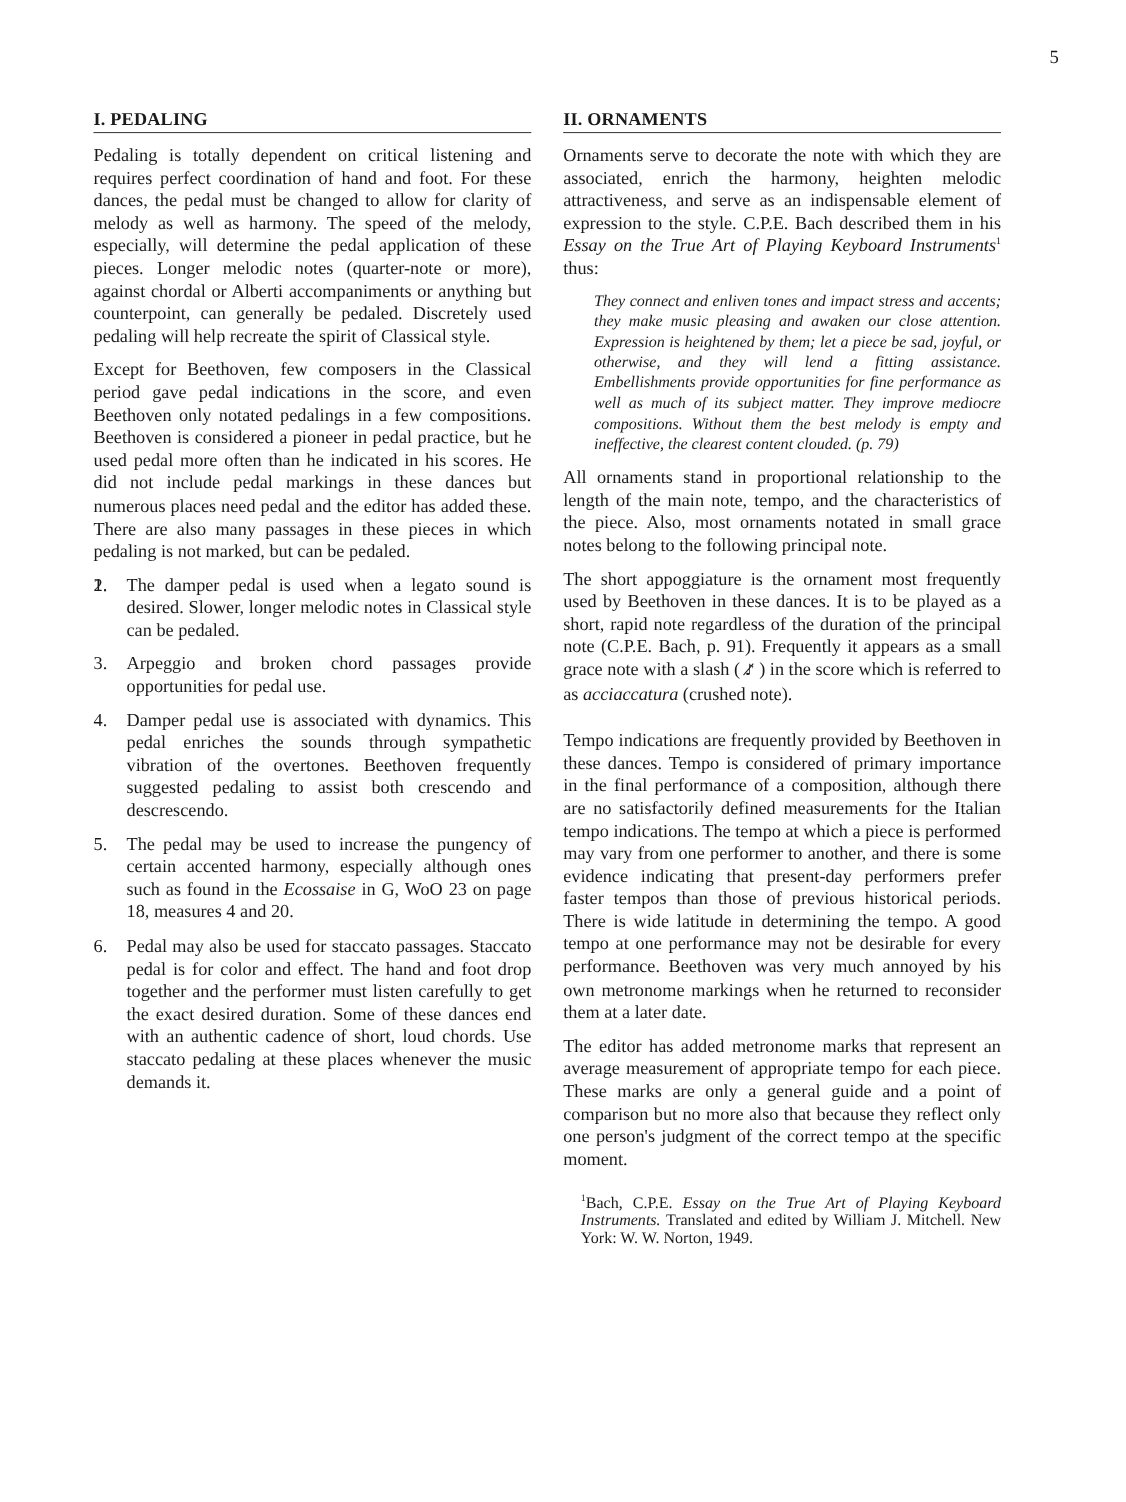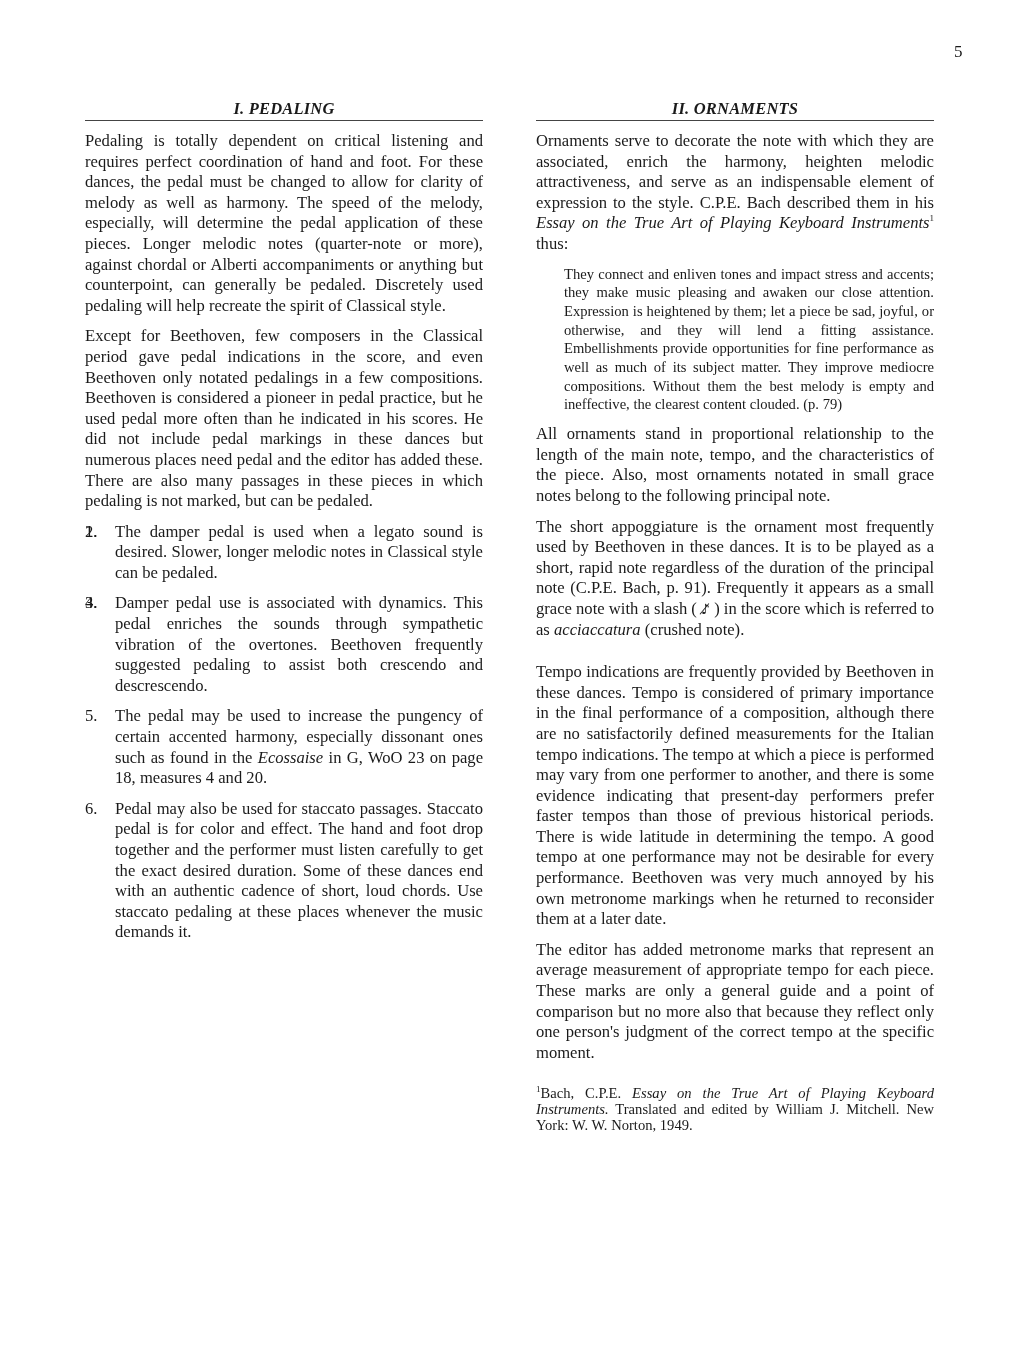--- a/index.html
+++ b/index.html
@@ -9,55 +9,56 @@
     color: #1a1a1a;
   }
   .page-number {
     position: absolute; left: 954px; top: 42px;
     font-size: 17px;
   }
   .col {
     position: absolute; top: 100px;
   }
   .col-left { left: 85px; width: 398px; }
-  .col-right { left: 536px; width: 398px; }
+  .col-right { left: 512px; width: 398px; }
   .heading {
-    font-style: italic; font-weight: bold;
+    font-weight: bold;
     font-size: 16.5px; letter-spacing: 0.2px;
     border-bottom: 1.5px solid #444;
     padding-bottom: 2px; margin: 0 0 10px 0;
     line-height: 18px;
-    text-align: center;
   }
   p {
     margin: 0 0 10px 0;
     font-size: 16.6px; line-height: 20.6px;
     text-align: justify;
   }
   .quote {
     margin: 0 0 10px 28px;
     font-size: 14.6px; line-height: 18.7px;
     text-align: justify;
+    font-style: italic;
   }
   ol {
     margin: 0; padding: 0; list-style: none;
   }
   ol li {
     position: relative; padding-left: 30px;
     margin: 0 0 10px 0;
     font-size: 16.6px; line-height: 20.6px;
     text-align: justify;
   }
   ol li .num {
     position: absolute; left: 0; top: 0;
   }
   sup { font-size: 9px; vertical-align: super; line-height: 0; }
   .footnote {
     font-size: 14.6px; line-height: 16px; text-align: justify;
     margin-top: 22px;
+    margin-left: 16px;
   }
   .section-gap { height: 12px; }
   .grace-note { font-family: "DejaVu Sans", sans-serif; font-size: 14px; }
 </style>
 </head>
 <body>
 
 <div class="page-number">5</div>
 
 <div class="col col-left">
@@ -67,28 +68,29 @@
   <ol>
     <li>
       <span class="num">1.</span>
     </li>
     <li>
       <span class="num">2.</span>
       <span>The damper pedal is used when a legato sound is desired. Slower, longer melodic notes in Classical style can be pedaled.</span>
     </li>
     <li>
       <span class="num">3.</span>
+      <span>Arpeggio and broken chord passages provide opportunities for pedal use.</span>
     </li>
     <li>
       <span class="num">4.</span>
       <span>Damper pedal use is associated with dynamics. This pedal enriches the sounds through sympathetic vibration of the overtones. Beethoven frequently suggested pedaling to assist both crescendo and descrescendo.</span>
     </li>
     <li>
       <span class="num">5.</span>
-      <span>The pedal may be used to increase the pungency of certain accented harmony, especially dissonant ones such as found in the </span><em>Ecossaise</em><span> in G, WoO 23 on page 18, measures 4 and 20.</span>
+      <span>The pedal may be used to increase the pungency of certain accented harmony, especially although ones such as found in the </span><em>Ecossaise</em><span> in G, WoO 23 on page 18, measures 4 and 20.</span>
     </li>
     <li>
       <span class="num">6.</span>
       <span>Pedal may also be used for staccato passages. Staccato pedal is for color and effect. The hand and foot drop together and the performer must listen carefully to get the exact desired duration. Some of these dances end with an authentic cadence of short, loud chords. Use staccato pedaling at these places whenever the music demands it.</span>
     </li>
   </ol>
 </div>
 
 <div class="col col-right">
   <div class="heading">II. ORNAMENTS</div>

